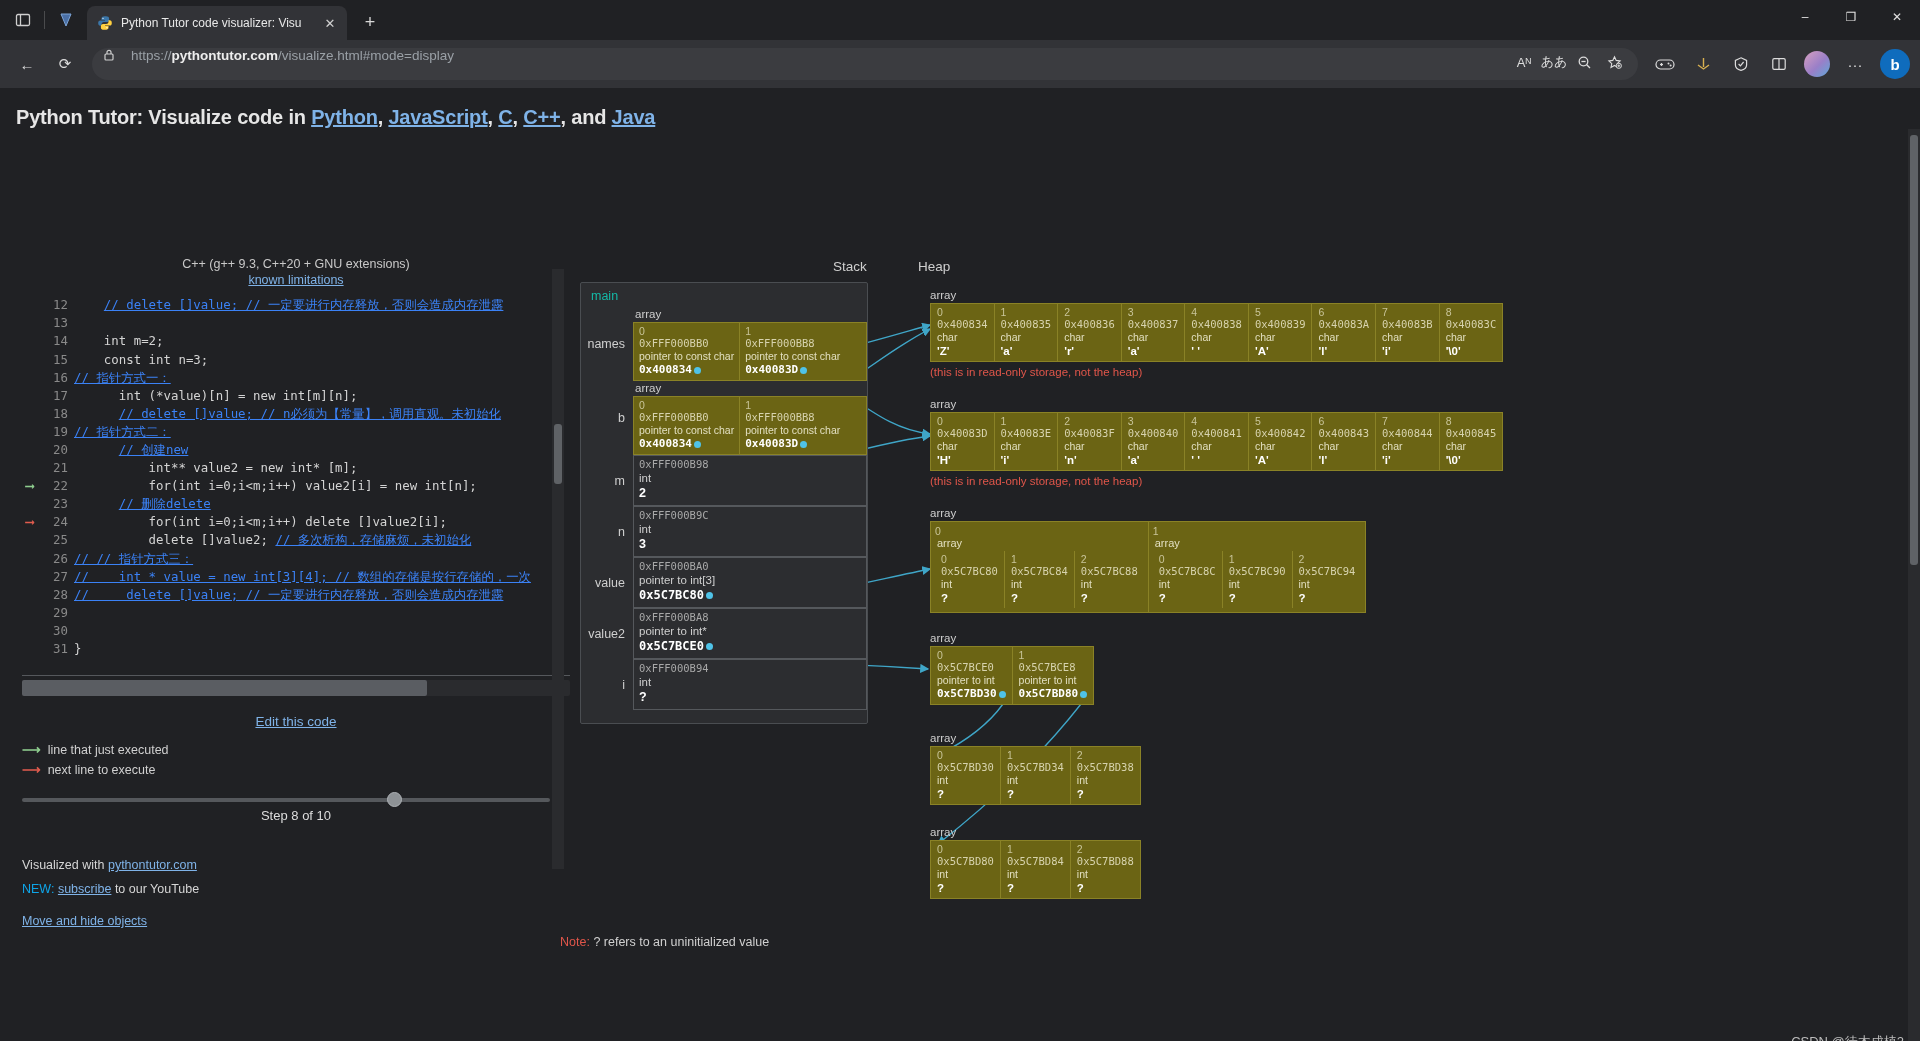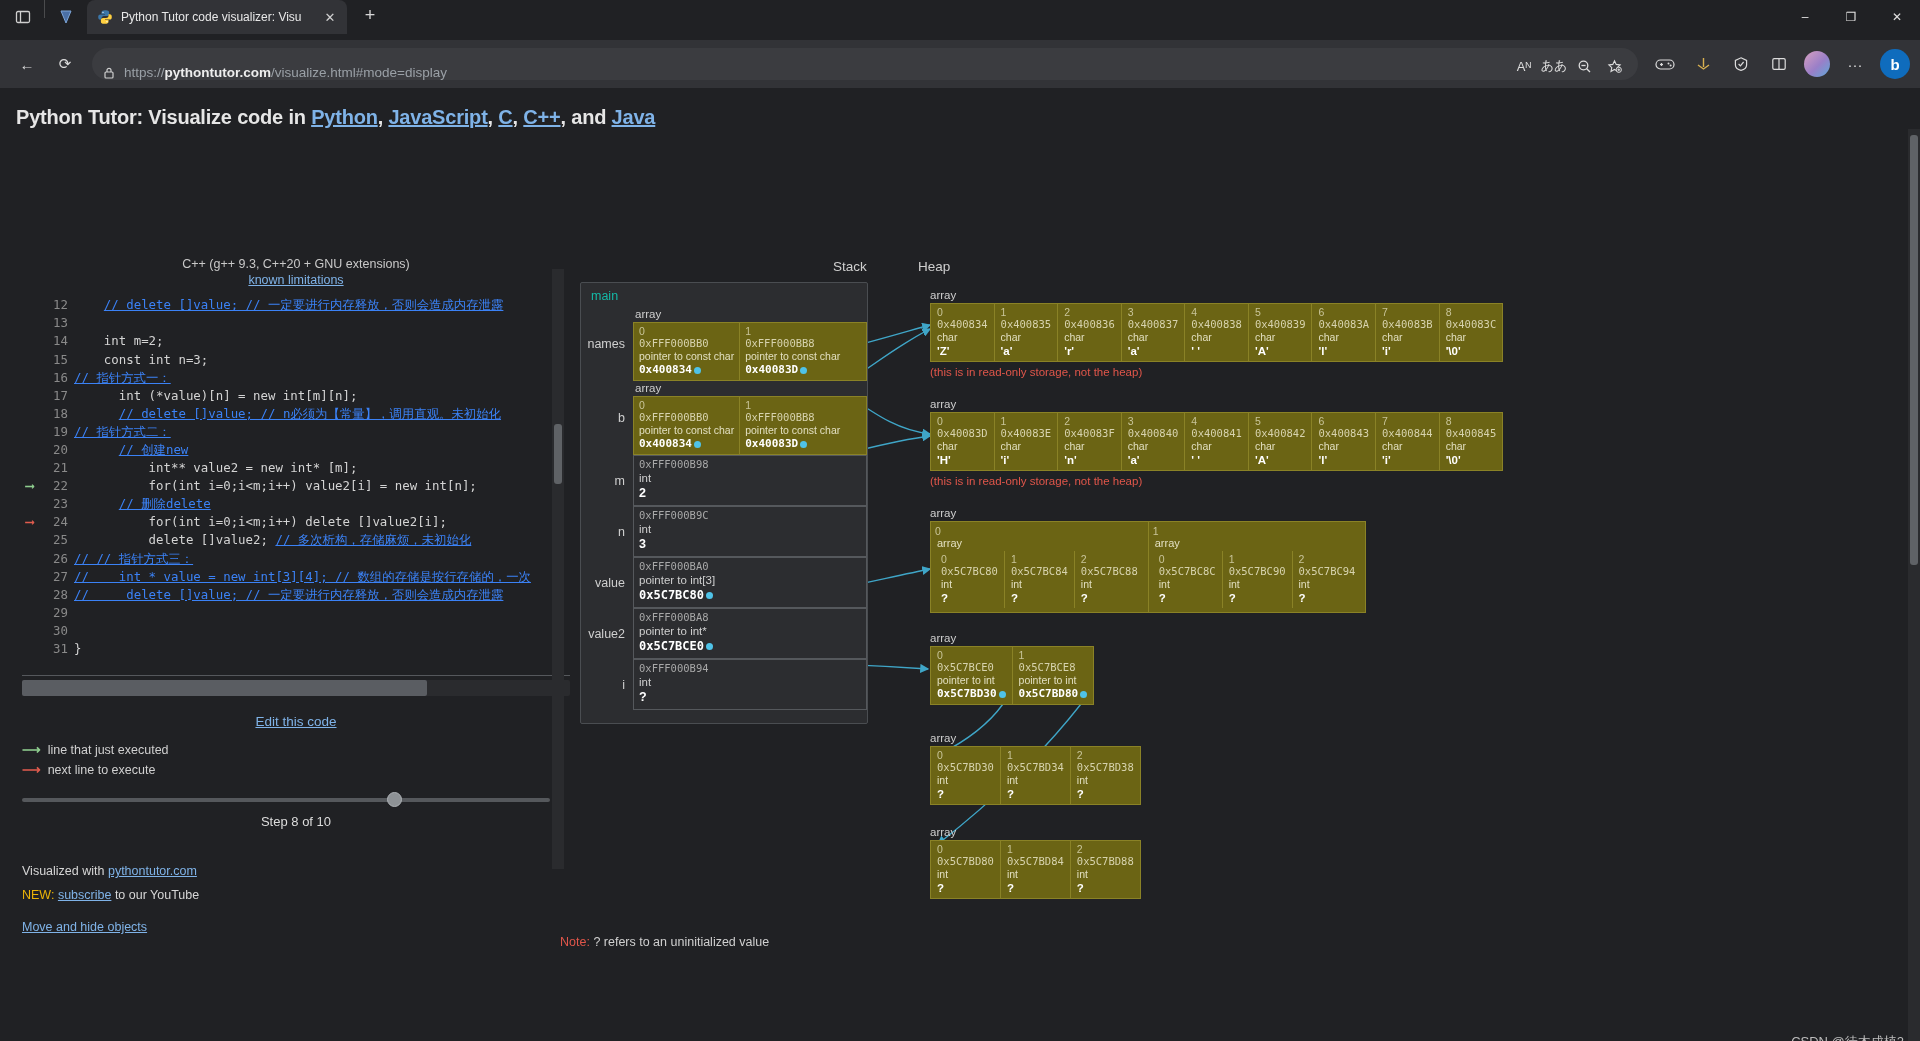--- a/index.html
+++ b/index.html
@@ -9,21 +9,21 @@
     background:#202124;
     font-family:"Liberation Sans", sans-serif;
     overflow:hidden;
     color:#d6d6d6;
   }
 
   
   .browser { width:1920px; height:1041px; display:flex; flex-direction:column; }
 
   .tabstrip {
-    height:40px; background:#202124; display:flex; 
+    height:40px; background:#202124; display:flex; align-items:flex-end;
     padding-left:6px; flex:0 0 40px; position:relative;
   }
   .chrome-btn {
     width:34px; height:34px; display:flex; align-items:center; justify-content:center;
     border-radius:5px; color:#cfcfcf; margin-bottom:3px;
   }
   .tab-divider { width:1px; height:18px; background:#4a4b4d; margin:0 4px 11px 4px; }
   .tab {
     height:34px; min-width:260px; max-width:280px; background:#323337;
     border-radius:8px 8px 0 0; display:flex; align-items:center;
@@ -51,21 +51,21 @@
   .toolbar {
     height:48px; flex:0 0 48px; background:#323337; display:flex; align-items:center;
     padding:0 10px; gap:4px;
   }
   .tb-icon {
     width:34px; height:34px; border-radius:5px; display:flex; align-items:center;
     justify-content:center; color:#dcdcdc; font-size:15px; flex:0 0 34px;
   }
   .omnibox {
     flex:1 1 auto; height:32px; background:#3b3c40; border-radius:16px;
-    display:flex; align-items:flex-end; padding:0 10px; gap:8px; margin:0 6px;
+    display:flex; align-items:flex-start; padding:0 10px; gap:15px; margin:0 6px;
     min-width:0;
   }
   .omnibox .lock { color:#cfcfcf; display:flex; align-items:center; }
   .url { font-size:13.5px; white-space:nowrap; overflow:hidden; }
   .url .dim { color:#9aa0a6; }
   .url .strong { color:#ededed; font-weight:bold; }
   .omni-right { margin-left:auto; display:flex; align-items:center; gap:2px; }
   .omni-ic {
     width:28px; height:28px; border-radius:5px; display:flex; align-items:center;
     justify-content:center; color:#dcdcdc; font-size:13px;
@@ -148,25 +148,25 @@
   }
 
   .nav-btns {
     margin-top:20px; display:flex; justify-content:center; gap:6px;
   }
   .nav-btn {
     background:#4a4d51; color:#e8e8e8; border:1px solid #6a6e73;
     border-radius:3px; font-size:12px; padding:3px 9px;
     font-family:"Liberation Sans", sans-serif;
   }
-  .step-count { text-align:center; margin-top:6px; font-size:13px; color:#ddd; }
+  .step-count { text-align:center; font-size:13px; color:#ddd; }
 
   .footnotes { margin-top:30px; font-size:12.5px; line-height:24px; }
   .footnotes a { color:#7fb3e8; text-decoration:underline; }
-  .new-tag { color:#eab308; }
+  .new-tag { color:#0ea5e9; }
   .move-hide a { color:#7fb3e8; text-decoration:underline; }
 
   
   .vscroll-outer {
     position:absolute; left:552px; top:140px; width:12px; height:600px;
     background:#2a2b2e;
   }
   .vscroll-inner {
     position:absolute; left:2px; top:155px; width:8px; height:60px;
     background:#5f6266; border-radius:3px;

